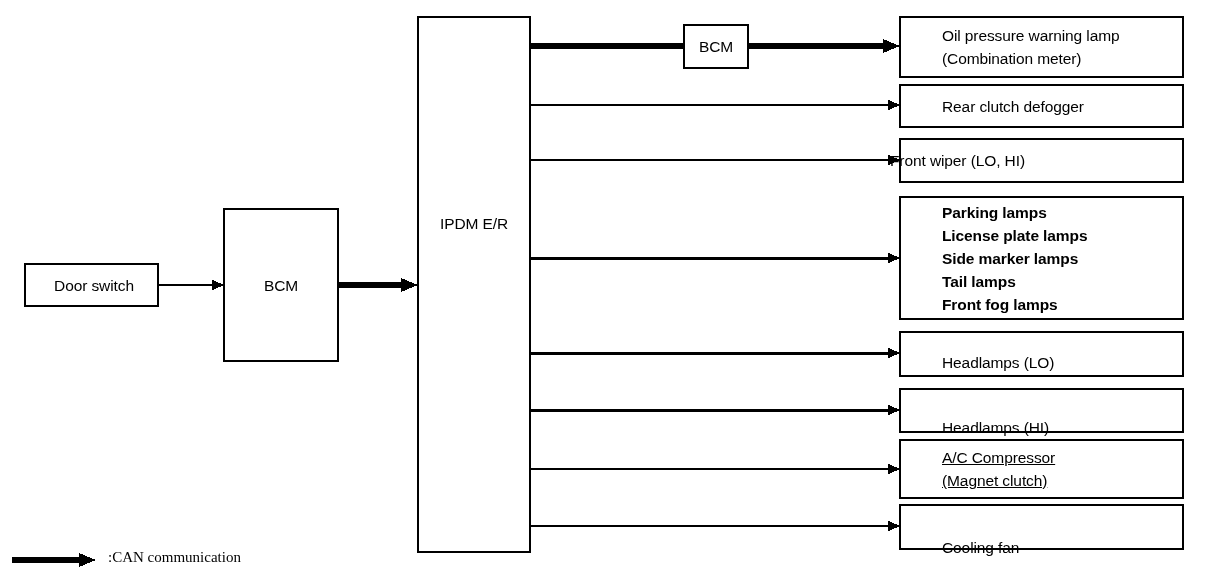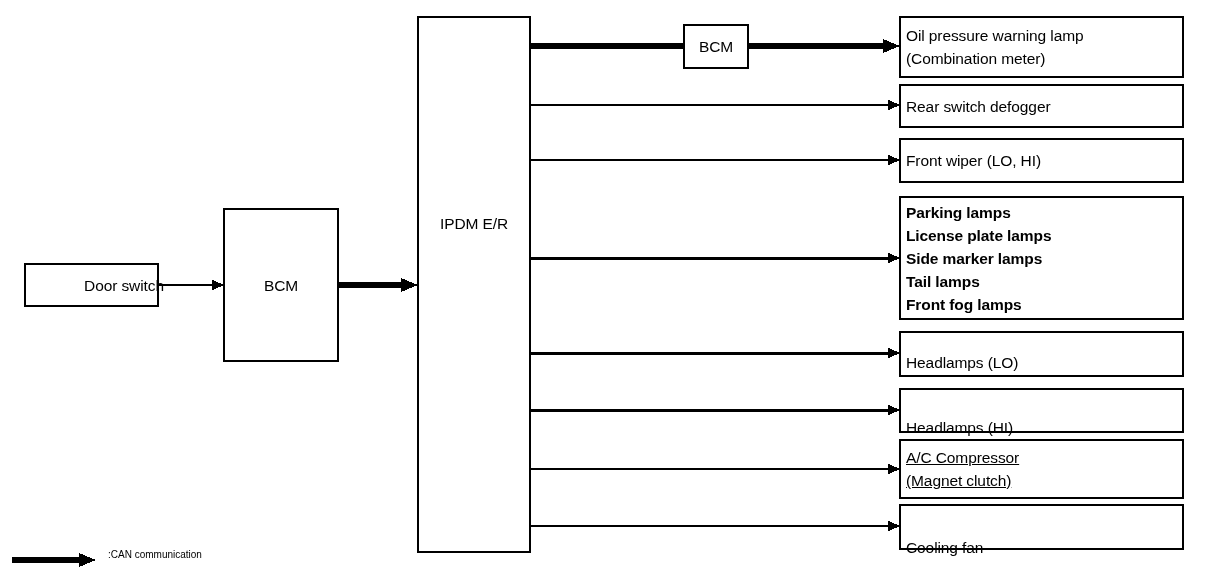--- a/index.html
+++ b/index.html
@@ -65,27 +65,28 @@
     text-align: right;
     display: flex;
     align-items: center;
     justify-content: center;
   }
   .box-label.left {
     text-align: left;
     display: flex;
     align-items: center;
     justify-content: flex-start;
+    margin-left: 36px;
   }
   .legend-label {
     position: absolute;
     left: 108px;
     top: 549px;
-    font-family: Liberation Sans, sans-serif;
-    font-size: 10px;
+    font-family: Liberation Serif, serif;
+    font-size: 15px;
     color: #000000;
     white-space: nowrap;
   }
 </style>
 </head>
 <body>
 
 <div id="diagram-root">
 
   <svg class="diagram-canvas" viewBox="0 0 1216 582">
@@ -126,27 +127,27 @@
         <rect x="900" y="505" width="283" height="44" class="box-rect"></rect>
         <rect x="684" y="25" width="64" height="43" class="box-rect"></rect>
       </g>
     <g id="svg-legend">
         <line x1="12" y1="560" x2="80" y2="560" class="wire-thick"></line>
         <polygon points="96,560 79,553 79,567" class="arrow-head"></polygon>
       </g>
   </svg>
 
   <div id="label-layer">
-      <div class="box-label centered" style="left: 25px; top: 264px; width: 138px; height: 42px; margin-left: 30px;">Door switch</div>
+      <div class="box-label centered" style="left: 25px; top: 264px; width: 138px; height: 42px;">Door switch</div>
       <div class="box-label centered" style="left: 224px; top: 209px; width: 114px; height: 152px;">BCM</div>
       <div class="box-label centered" style="left: 418px; top: 17px; width: 112px; height: 413px;">IPDM E/R</div>
       <div class="box-label left" style="left: 906px; top: 17px; width: 273px; height: 60px;">Oil pressure warning lamp
 (Combination meter)</div>
-      <div class="box-label left" style="left: 906px; top: 85px; width: 273px; height: 42px;">Rear switch defogger</div>
-      <div class="box-label left" style="left: 906px; top: 139px; width: 273px; height: 43px;">Front wiper (LO, HI)</div>
+      <div class="box-label left" style="left: 906px; top: 85px; width: 273px; height: 42px;">Rear clutch defogger</div>
+      <div class="box-label left" style="left: 854px; top: 139px; width: 273px; height: 43px;">Front wiper (LO, HI)</div>
       <div class="box-label left" style="left: 906px; top: 197px; width: 273px; height: 122px; font-weight: bold;">Parking lamps
 License plate lamps
 Side marker lamps
 Tail lamps
 Front fog lamps</div>
       <div class="box-label left" style="left: 906px; top: 332px; width: 273px; height: 60px;">Headlamps (LO)</div>
       <div class="box-label left" style="left: 906px; top: 406px; width: 273px; height: 43px;">Headlamps (HI)</div>
       <div class="box-label left" style="left: 906px; top: 440px; width: 273px; height: 58px; text-decoration: underline;">A/C Compressor
 (Magnet clutch)</div>
       <div class="box-label left" style="left: 906px; top: 525px; width: 273px; height: 44px;">Cooling fan</div>

